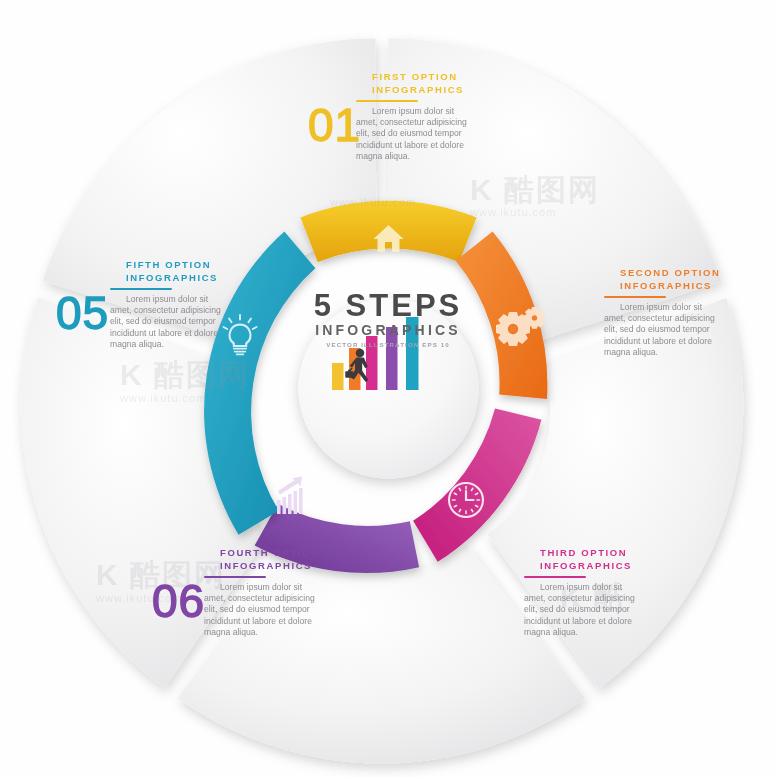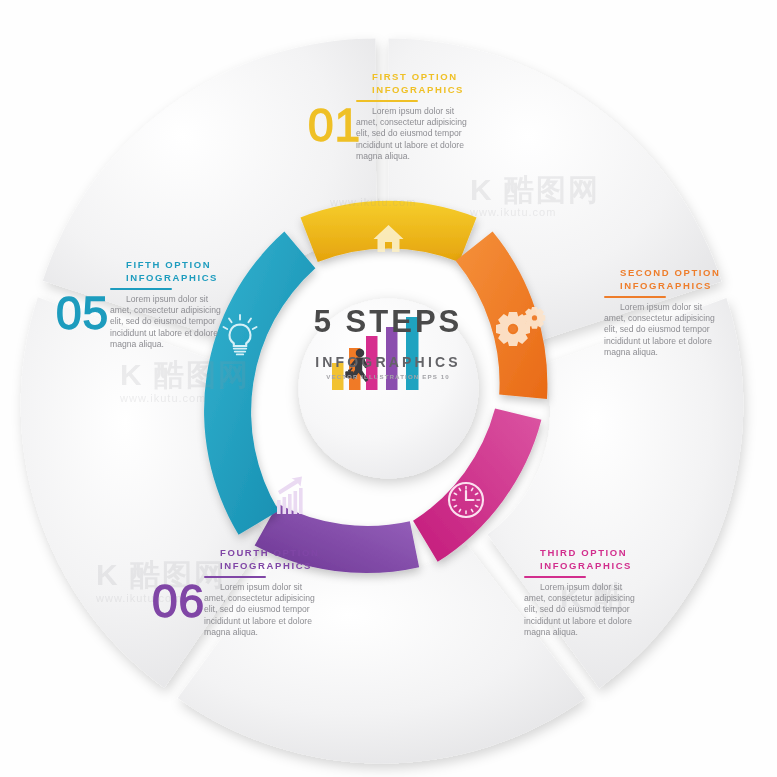--- a/index.html
+++ b/index.html
@@ -86,21 +86,21 @@
     text-align: center;
     pointer-events: auto;
   }
   .c-steps {
     font-family: "Liberation Sans", sans-serif;
     font-size: 31px;
     font-weight: bold;
     letter-spacing: 3px;
     color: #4a4a4a;
     line-height: 32px;
-    margin: 16px;
+    margin: 0;
   }
   .c-info {
     font-family: "Liberation Sans", sans-serif;
     font-size: 14px;
     font-weight: bold;
     letter-spacing: 3.2px;
     color: #636367;
     line-height: 16px;
     margin: 0;
   }

